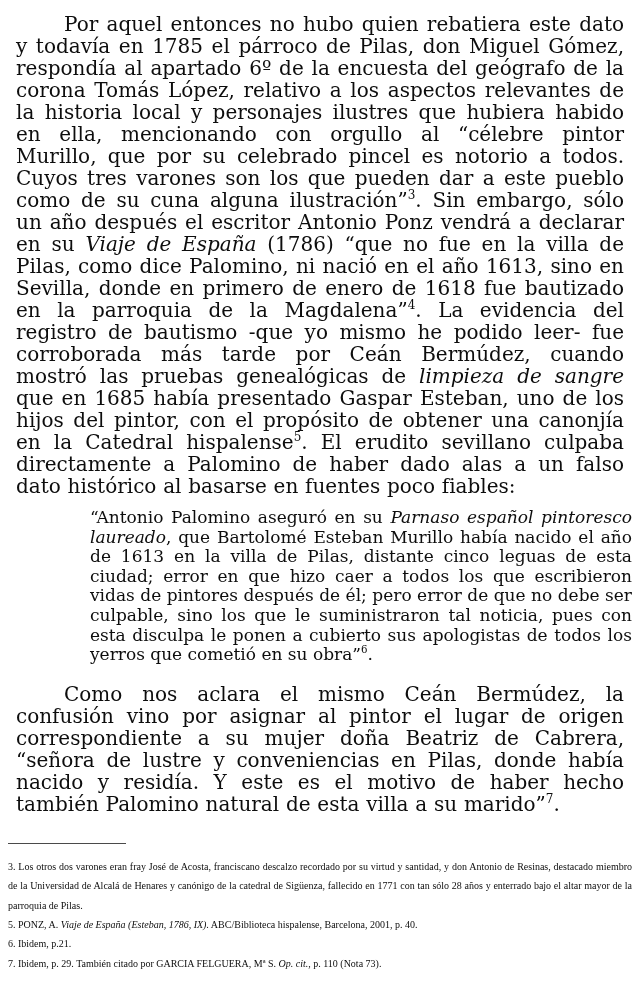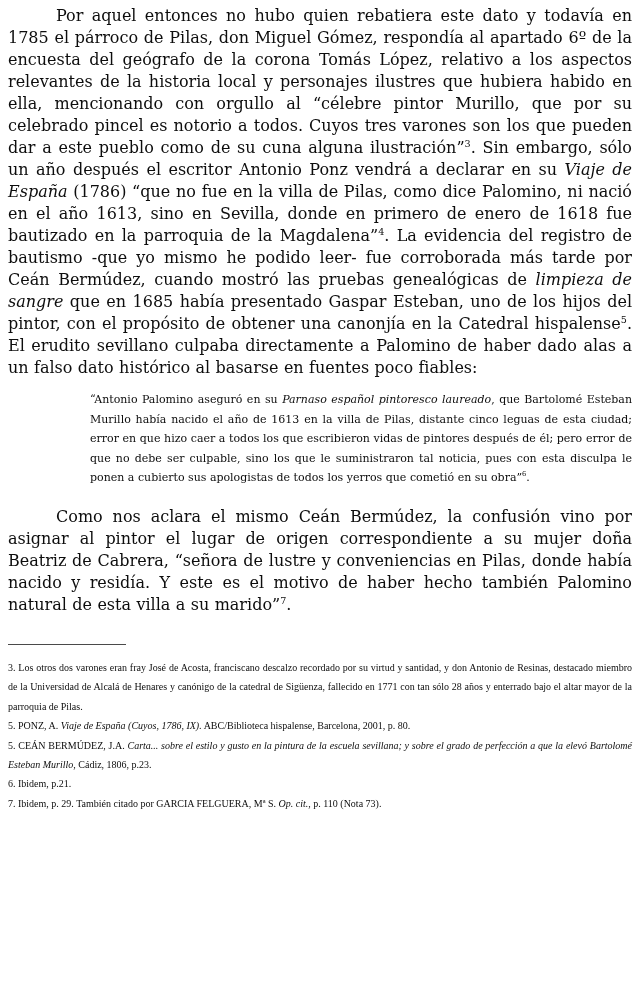--- a/index.html
+++ b/index.html
@@ -12,30 +12,30 @@
     width: 640px;
     height: 982px;
     box-sizing: border-box;
     padding: 5px 8px 0 8px;
     background: #ffffff;
     color: #0d0d0d;
     overflow: hidden;
     font-family: "DejaVu Serif", serif;
   }
   .para {
-    margin: 0;
-    font-size: 16px;
+    margin: 8px;
+    font-size: 20px;
     line-height: 22px;
     text-align: justify;
     text-indent: 48px;
     word-spacing: 0.02em;
   }
   .quote {
     margin: 11px 0 18px 82px;
-    font-size: 11px;
+    font-size: 17px;
     line-height: 19.6px;
     text-align: justify;
   }
   sup {
     font-size: 0.6em;
     line-height: 0;
     vertical-align: super;
   }
   .footnote-sep {
     width: 118px;
@@ -59,18 +59,17 @@
   <div class="body-text">
     <p class="para"><span>Por aquel entonces no hubo quien rebatiera este dato y todavía en 1785 el párroco de Pilas, don Miguel Gómez, respondía al apartado 6º de la encuesta del geógrafo de la corona Tomás López, relativo a los aspectos relevantes de la historia local y personajes ilustres que hubiera habido en ella, mencionando con orgullo al “célebre pintor Murillo, que por su celebrado pincel es notorio a todos. Cuyos tres varones son los que pueden dar a este pueblo como de su cuna alguna ilustración”</span><sup>3</sup><span>. Sin embargo, sólo un año después el escritor Antonio Ponz vendrá a declarar en su </span><i>Viaje de España</i><span> (1786) “que no fue en la villa de Pilas, como dice Palomino, ni nació en el año 1613, sino en Sevilla, donde en primero de enero de 1618 fue bautizado en la parroquia de la Magdalena”</span><sup>4</sup><span>. La evidencia del registro de bautismo -que yo mismo he podido leer- fue corroborada más tarde por Ceán Bermúdez, cuando mostró las pruebas genealógicas de </span><i>limpieza de sangre</i><span> que en 1685 había presentado Gaspar Esteban, uno de los hijos del pintor, con el propósito de obtener una canonjía en la Catedral hispalense</span><sup>5</sup><span>. El erudito sevillano culpaba directamente a Palomino de haber dado alas a un falso dato histórico al basarse en fuentes poco fiables:</span></p>
     <blockquote class="quote"><span>“Antonio Palomino aseguró en su </span><i>Parnaso español pintoresco laureado</i><span>, que Bartolomé Esteban Murillo había nacido el año de 1613 en la villa de Pilas, distante cinco leguas de esta ciudad; error en que hizo caer a todos los que escribieron vidas de pintores después de él; pero error de que no debe ser culpable, sino los que le suministraron tal noticia, pues con esta disculpa le ponen a cubierto sus apologistas de todos los yerros que cometió en su obra”</span><sup>6</sup><span>.</span></blockquote>
     <p class="para"><span>Como nos aclara el mismo Ceán Bermúdez, la confusión vino por asignar al pintor el lugar de origen correspondiente a su mujer doña Beatriz de Cabrera, “señora de lustre y conveniencias en Pilas, donde había nacido y residía. Y este es el motivo de haber hecho también Palomino natural de esta villa a su marido”</span><sup>7</sup><span>.</span></p>
   </div>
 
   <div class="footnote-sep"></div>
 
   <div class="footnotes">
     <p><span>3. Los otros dos varones eran fray José de Acosta, franciscano descalzo recordado por su virtud y santidad, y don Antonio de Resinas, destacado miembro de la Universidad de Alcalá de Henares y canónigo de la catedral de Sigüenza, fallecido en 1771 con tan sólo 28 años y enterrado bajo el altar mayor de la parroquia de Pilas.</span></p>
-    <p><span>5. PONZ, A. </span><i>Viaje de España (Cuyos, 1786, IX).</i><span> ABC/Biblioteca hispalense, Barcelona, 2001, p. 80.</span></p>
-    <p><span>5. CEÁN BERMÚDEZ, J.A. </span><i>Carta... sobre el estilo y gusto en la pintura de la escuela sevillana; y sobre el grado de perfección a que la elevó Bartolomé Esteban Murillo</i><span>, Cádiz, 1806, p.23.</span></p>
+    <p><span>5. PONZ, A. </span><i>Viaje de España (Esteban, 1786, IX).</i><span> ABC/Biblioteca hispalense, Barcelona, 2001, p. 40.</span></p>
     <p><span>6. Ibidem, p.21.</span></p>
     <p><span>7. Ibidem, p. 29. También citado por GARCIA FELGUERA, Mª S. </span><i>Op. cit.</i><span>, p. 110 (Nota 73).</span></p>
   </div>
 </div>
 
 </body></html>

